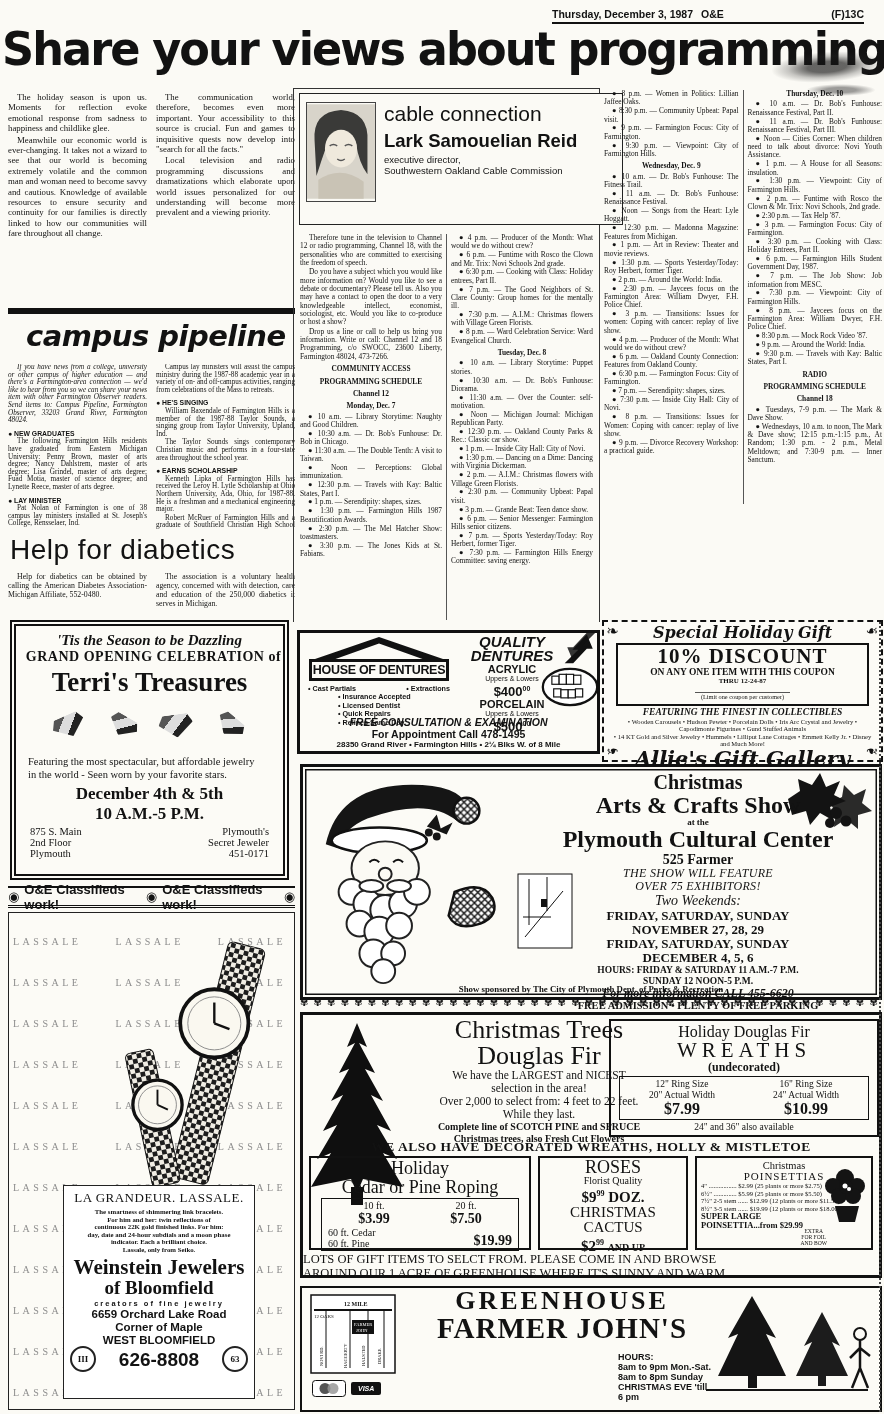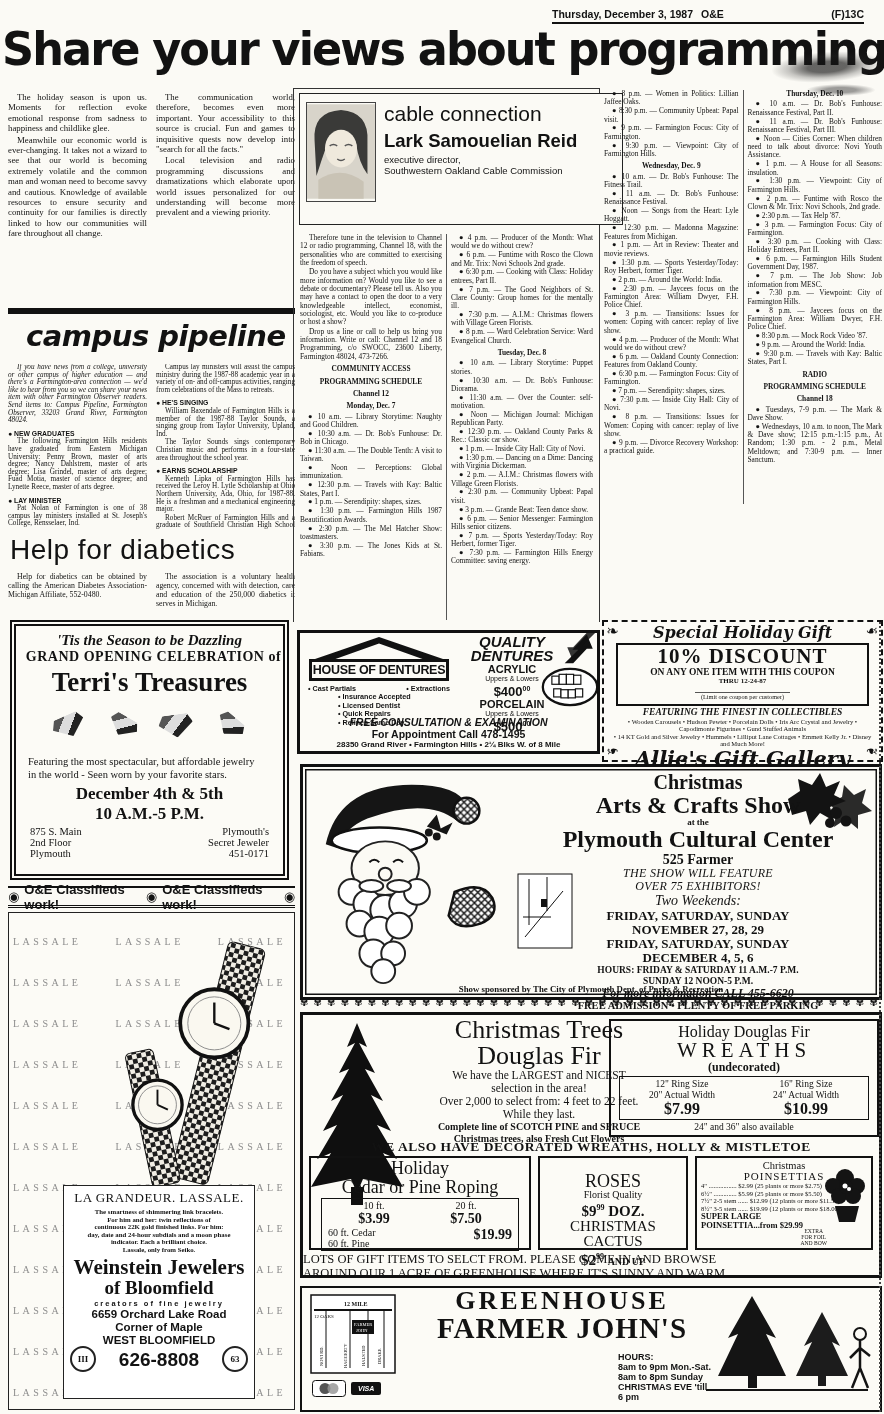--- a/index.html
+++ b/index.html
@@ -158,23 +158,23 @@
   #wr-foot{font-size:9.5px;margin-top:2px;}
   #doug-banner{position:absolute;left:0;right:0;top:124px;text-align:center;font-weight:bold;
                font-size:13.5px;letter-spacing:.5px;}
   #doug-row{position:absolute;left:6px;right:6px;top:141px;height:94px;display:flex;gap:7px;}
   .dbox{border:2px solid #111;text-align:center;position:relative;}
   #roping{width:222px;}
   #rop-h{font-size:18px;line-height:18px;margin-top:1px;}
   #rop-box{margin:2px 10px;border:1.5px solid #111;font-size:10px;padding:1px 6px;}
   #rop-grid{display:flex;justify-content:space-around;}
   .rop-p{font-weight:bold;font-size:14px;}
-  #rop-last{display:flex;justify-content:space-between;align-items:flex-start;text-align:left;}
+  #rop-last{display:flex;justify-content:space-between;align-items:flex-end;text-align:left;}
   #roses{width:150px;}
-  #roses-h{font-size:18px;line-height:17px;margin-top:15px;}
+  #roses-h{font-size:18px;line-height:17px;margin-top:1px;}
   #roses-q{font-size:10px;line-height:10px;}
   .big-p{font-weight:bold;font-size:15px;line-height:15px;}
   .big-p sup{font-size:8px;}
   #cactus{font-size:15px;line-height:15px;}
   #poins{flex:1;text-align:left;padding:2px 4px;}
   #poins-h1{font-size:10.5px;text-align:center;line-height:11px;}
   #poins-h2{font-size:11px;text-align:center;line-height:11px;letter-spacing:1px;}
   .poin-row{font-size:6.6px;line-height:7.6px;white-space:nowrap;overflow:hidden;}
   .poin-big{font-weight:bold;font-size:8.5px;line-height:9px;}
   #poins-note{position:absolute;right:44px;bottom:2px;font-size:5.6px;line-height:6px;text-align:center;}

